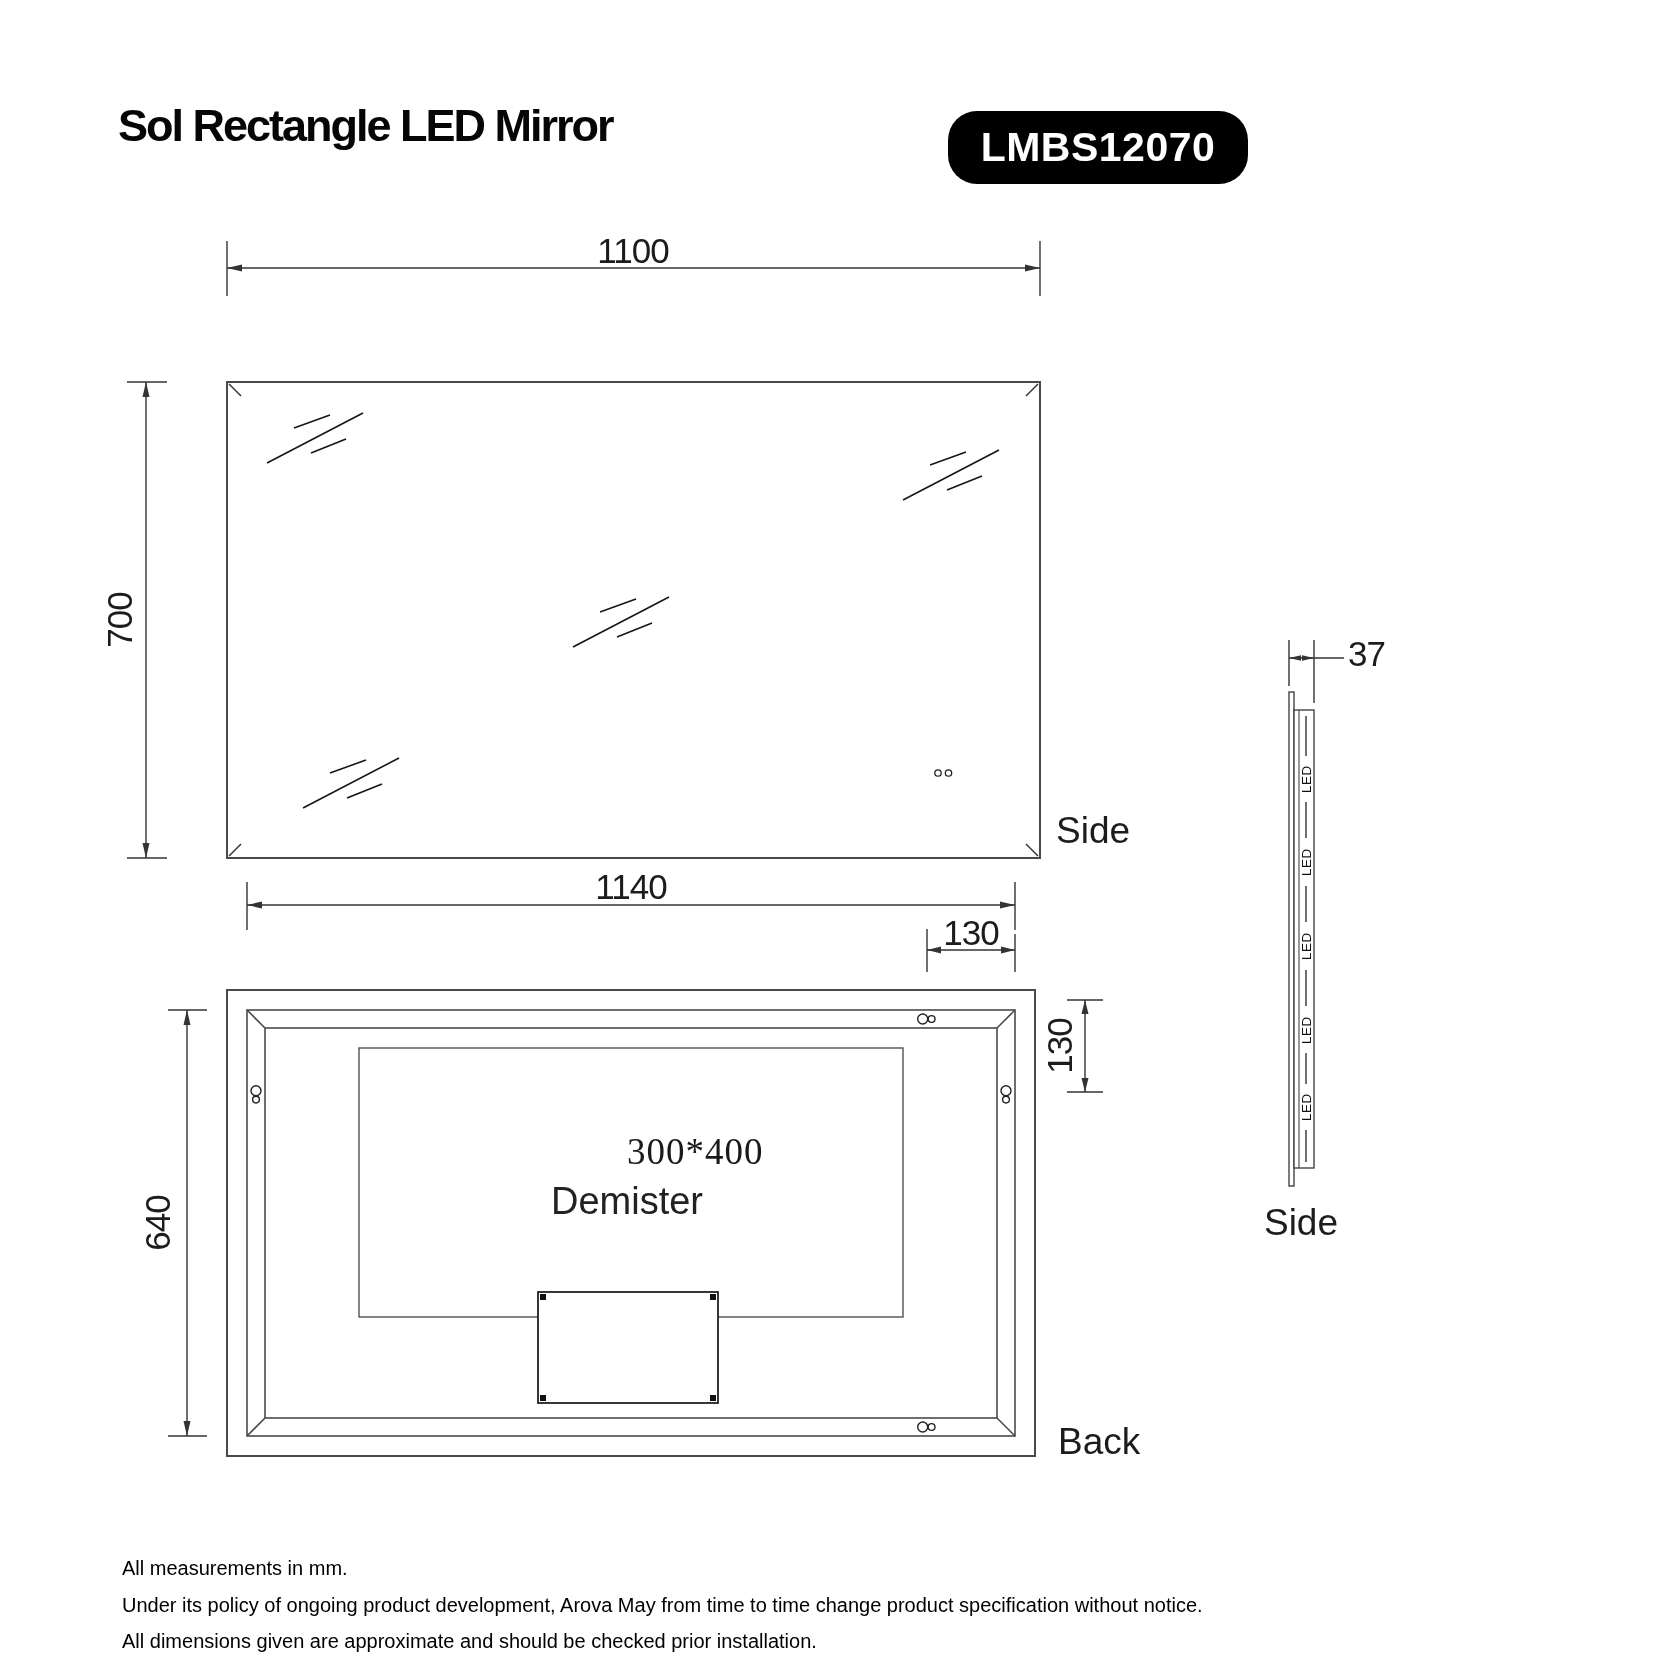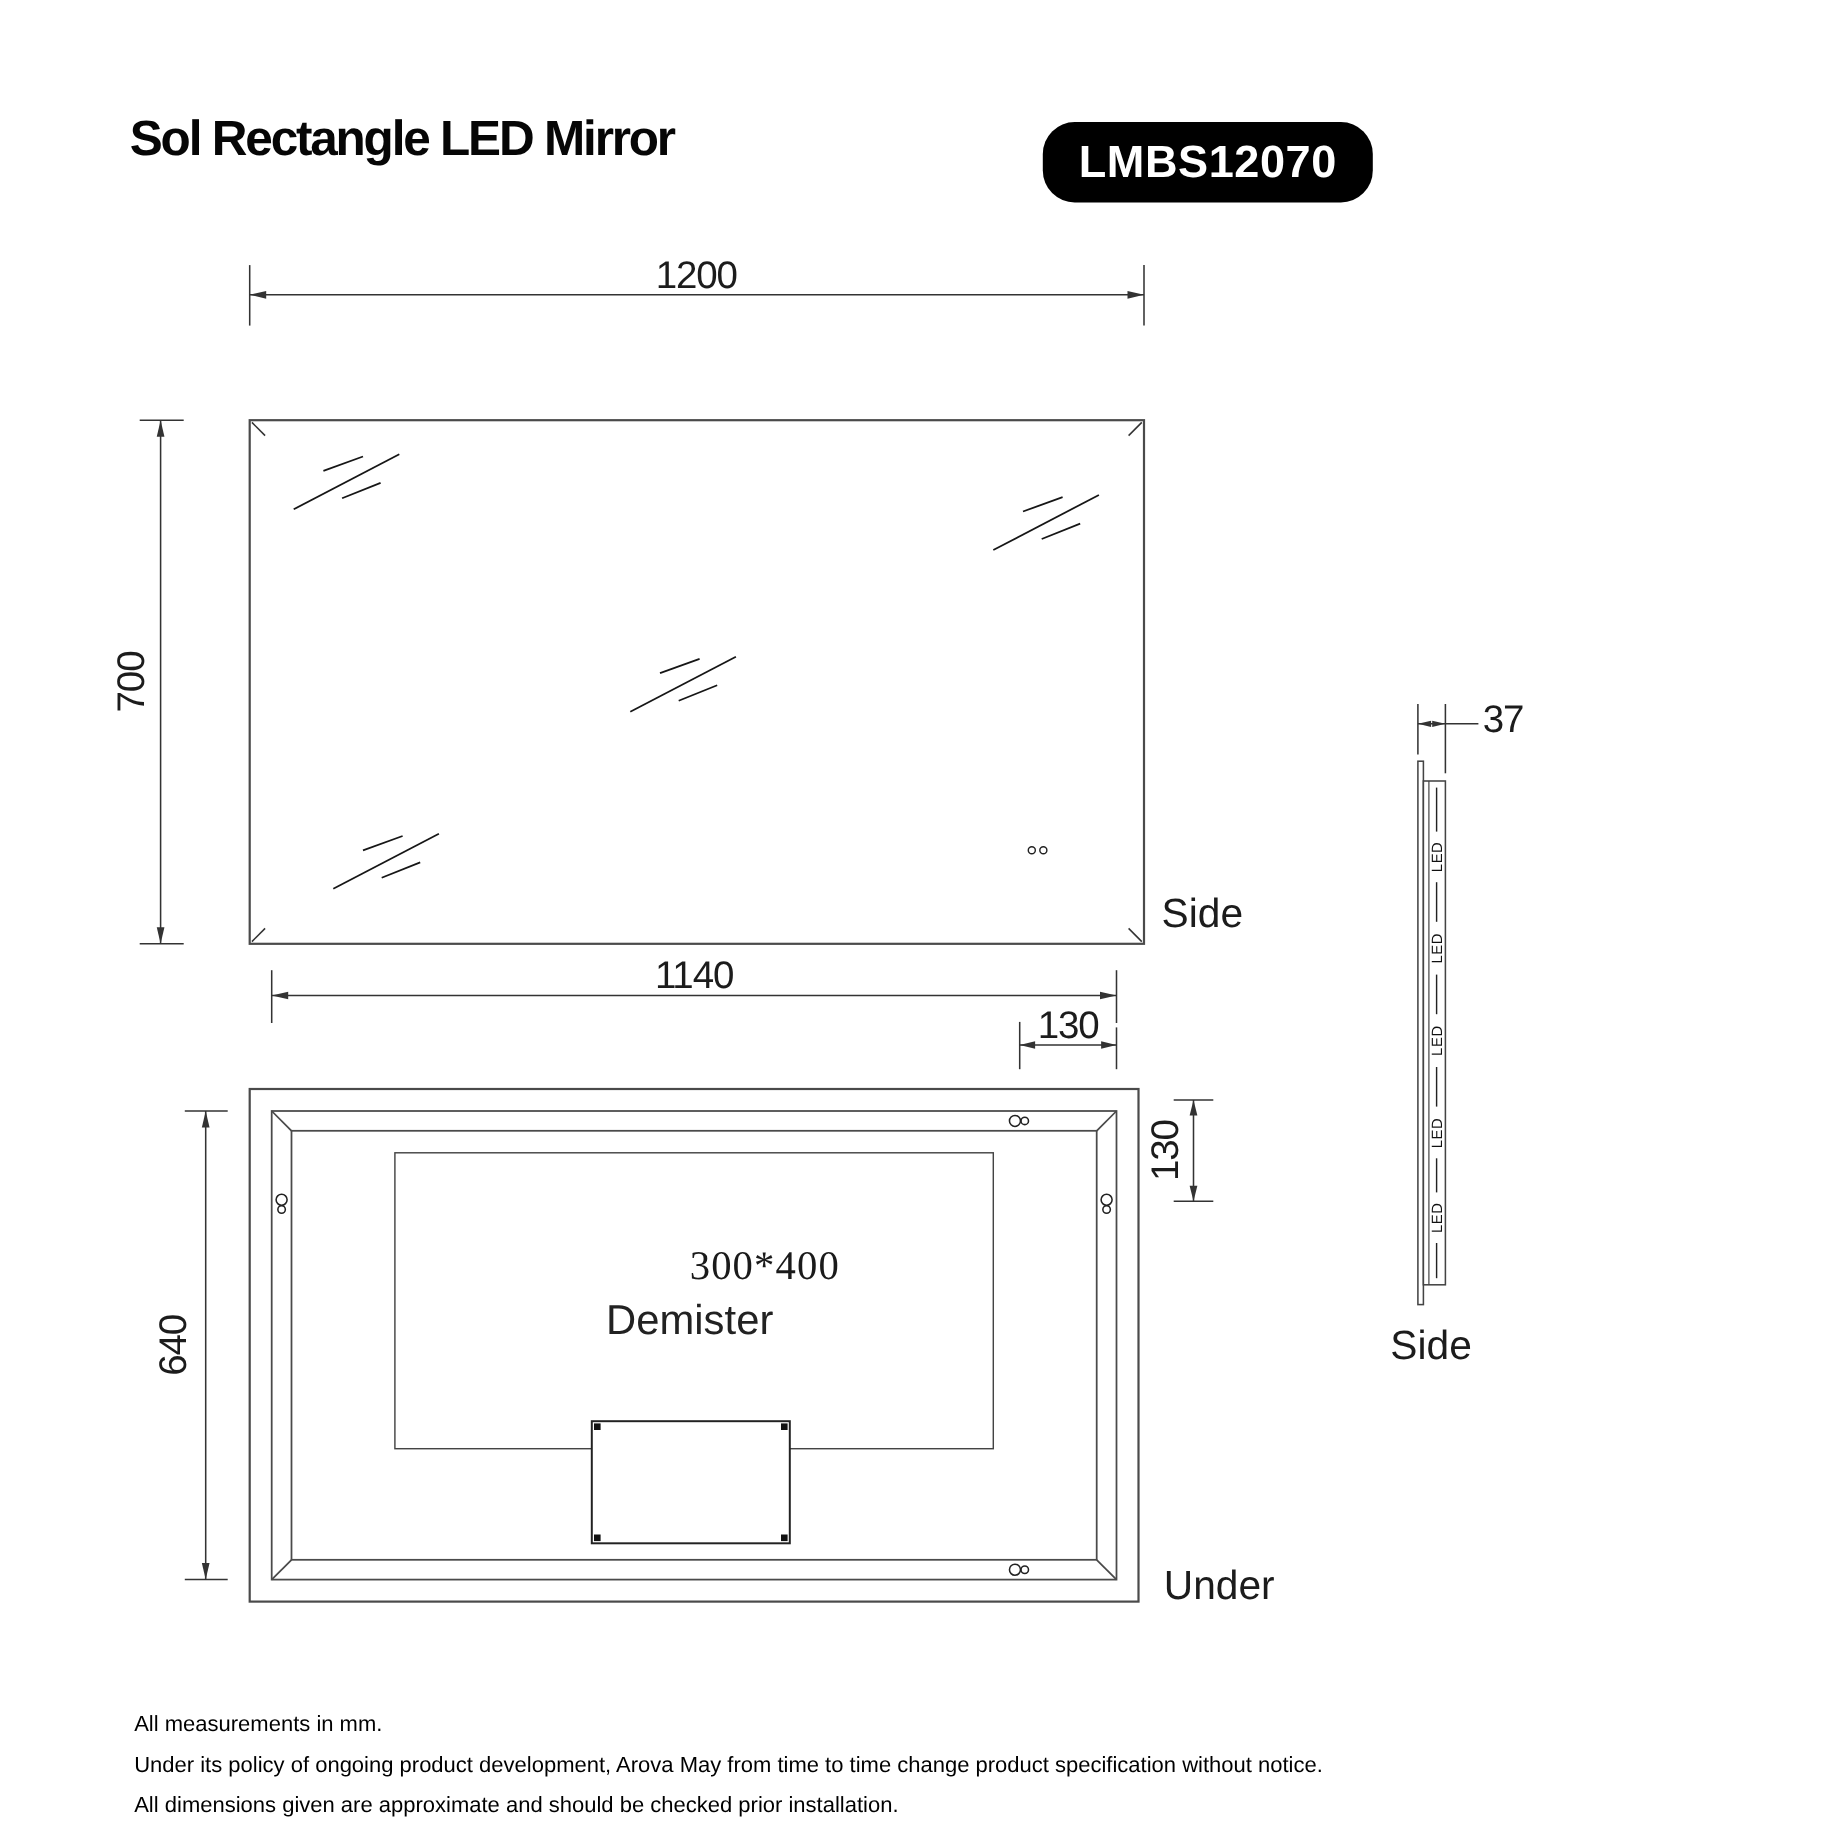--- a/index.html
+++ b/index.html
@@ -149,30 +149,30 @@
         <polygon points="1289,658 1301,655.2 1301,660.8" stroke="none"></polygon>
         <polygon points="1314,658 1302,655.2 1302,660.8" stroke="none"></polygon>
       </g>
     </g>
   </svg>
 
   <div class="abs title" style="left:118px;top:100px;">Sol Rectangle LED Mirror</div>
 
   <div class="abs badge" style="left:948px;top:111px;width:300px;height:73px;">LMBS12070</div>
 
-  <div class="abs dim cx" style="left:633px;top:231px;">1200</div>
+  <div class="abs dim cx" style="left:633px;top:231px;">1100</div>
   <div class="abs dim rot" style="left:120px;top:620px;">700</div>
   <div class="abs dim cx" style="left:631px;top:867px;">1140</div>
   <div class="abs dim cx" style="left:971px;top:913px;">130</div>
   <div class="abs dim rot" style="left:158px;top:1223px;">640</div>
   <div class="abs dim rot" style="left:1060px;top:1046px;">130</div>
   <div class="abs dim" style="left:1348px;top:634px;">37</div>
 
   <div class="abs viewlabel" style="left:1056px;top:810px;">Side</div>
-  <div class="abs viewlabel" style="left:1058px;top:1421px;">Under</div>
+  <div class="abs viewlabel" style="left:1058px;top:1421px;">Back</div>
   <div class="abs viewlabel cx" style="left:1301px;top:1202px;">Side</div>
 
   <div class="abs serif cx" style="left:627px;top:1130px;">300*400</div>
   <div class="abs demister cx" style="left:627px;top:1180px;transform:translateX(-50%);">Demister</div>
 
   <div class="led" style="left:1292px;top:771px;">LED</div>
   <div class="led" style="left:1292px;top:854px;">LED</div>
   <div class="led" style="left:1292px;top:938px;">LED</div>
   <div class="led" style="left:1292px;top:1022px;">LED</div>
   <div class="led" style="left:1292px;top:1099px;">LED</div>

